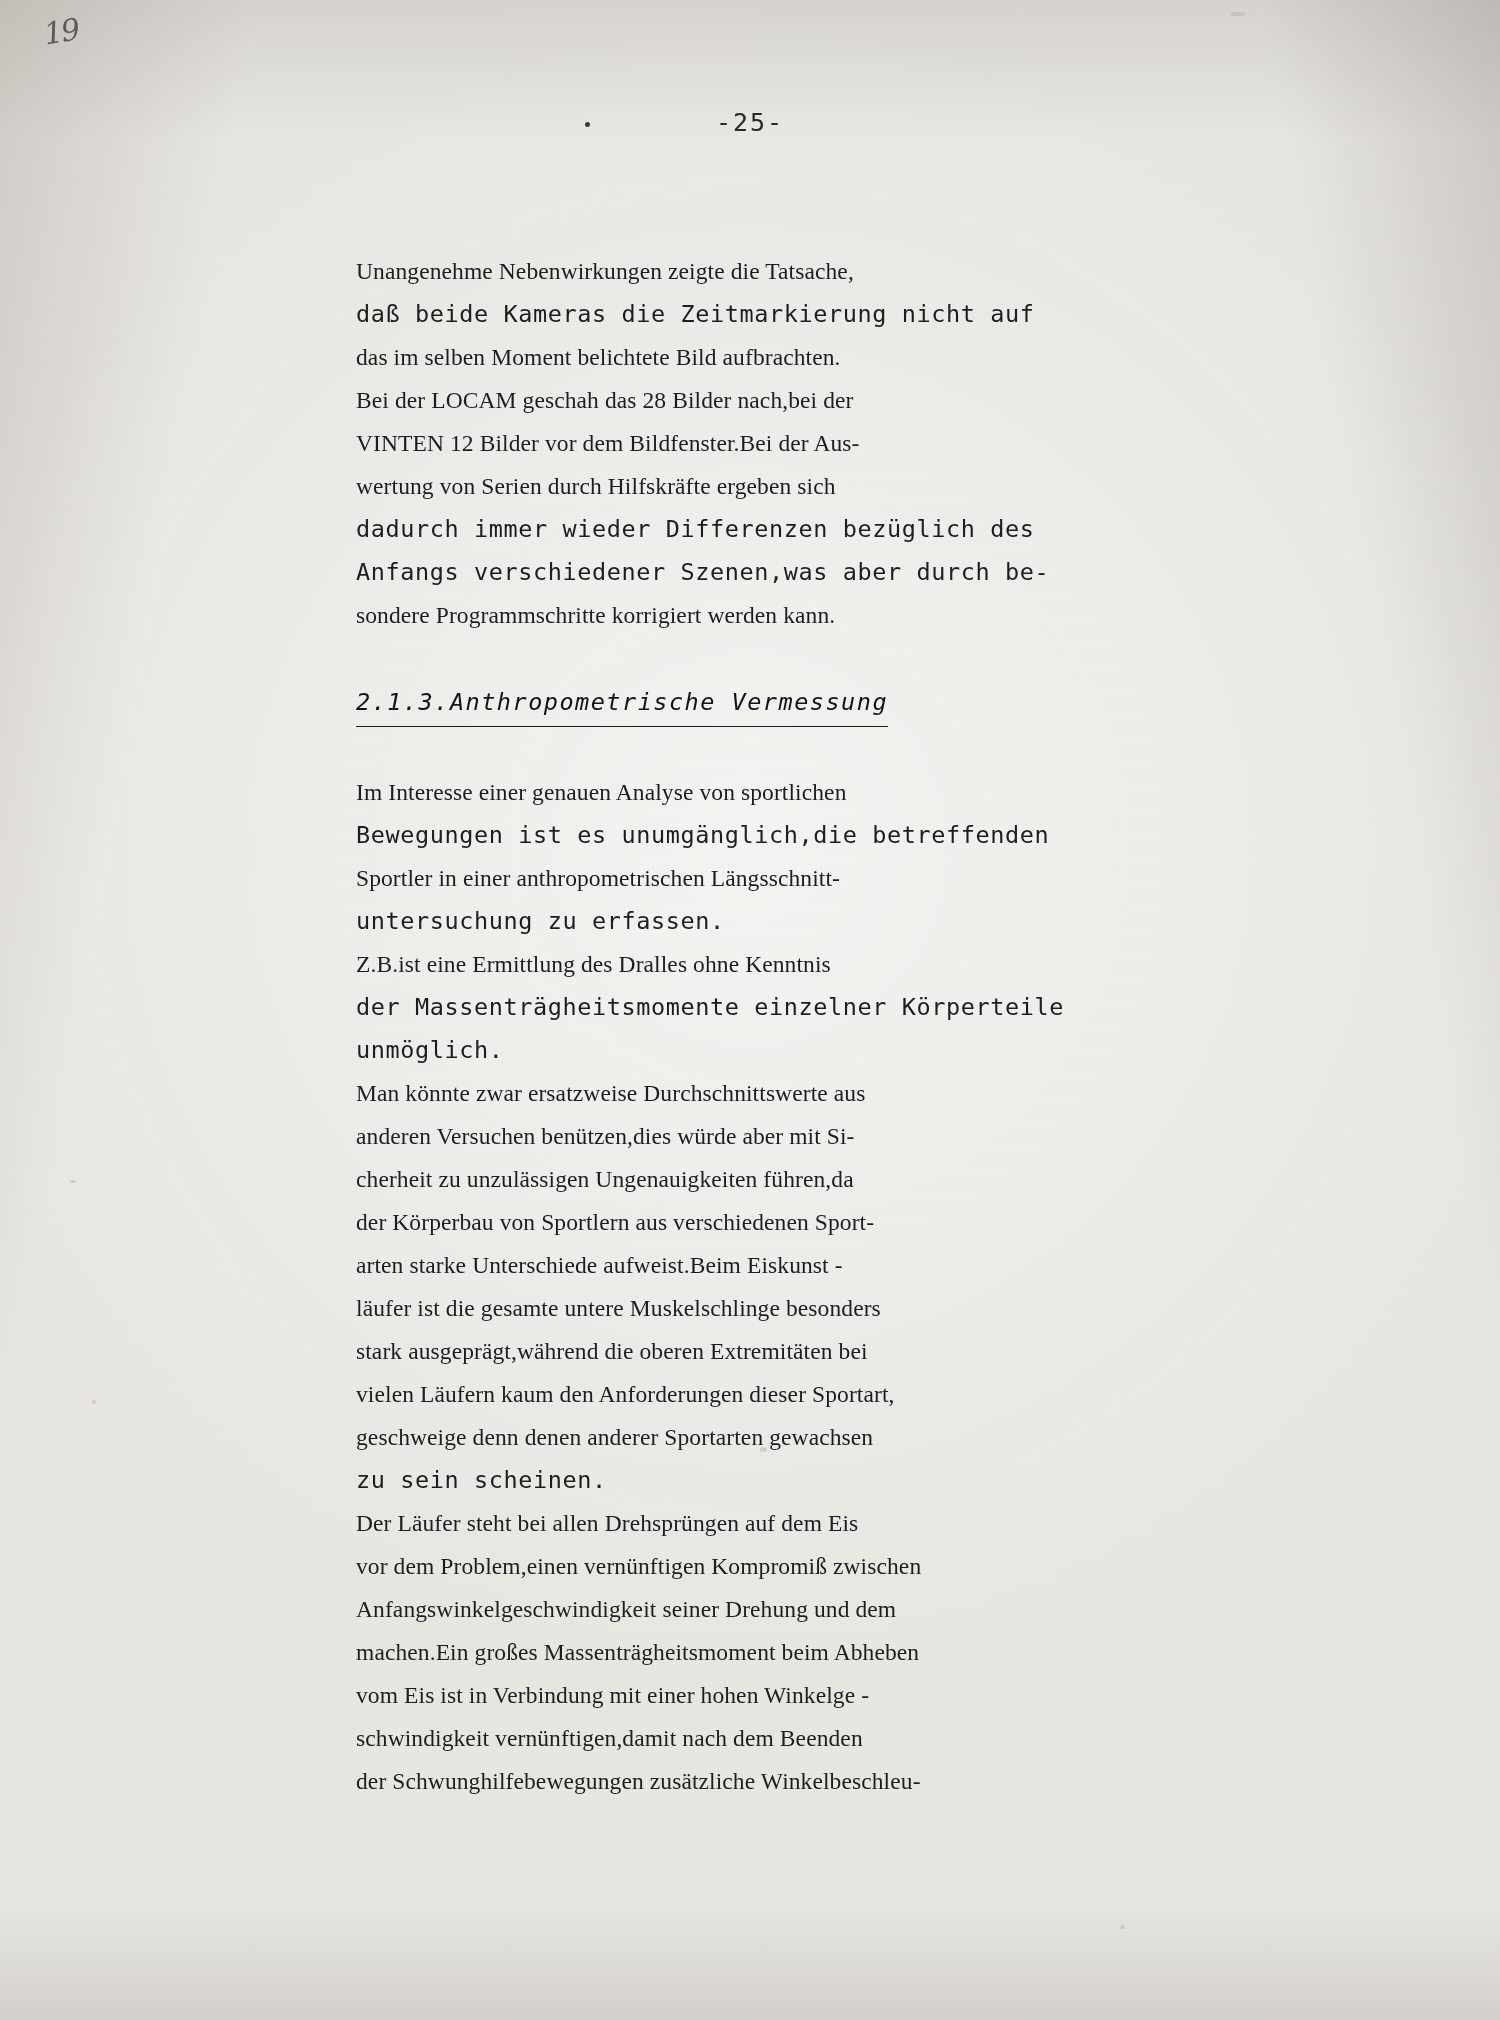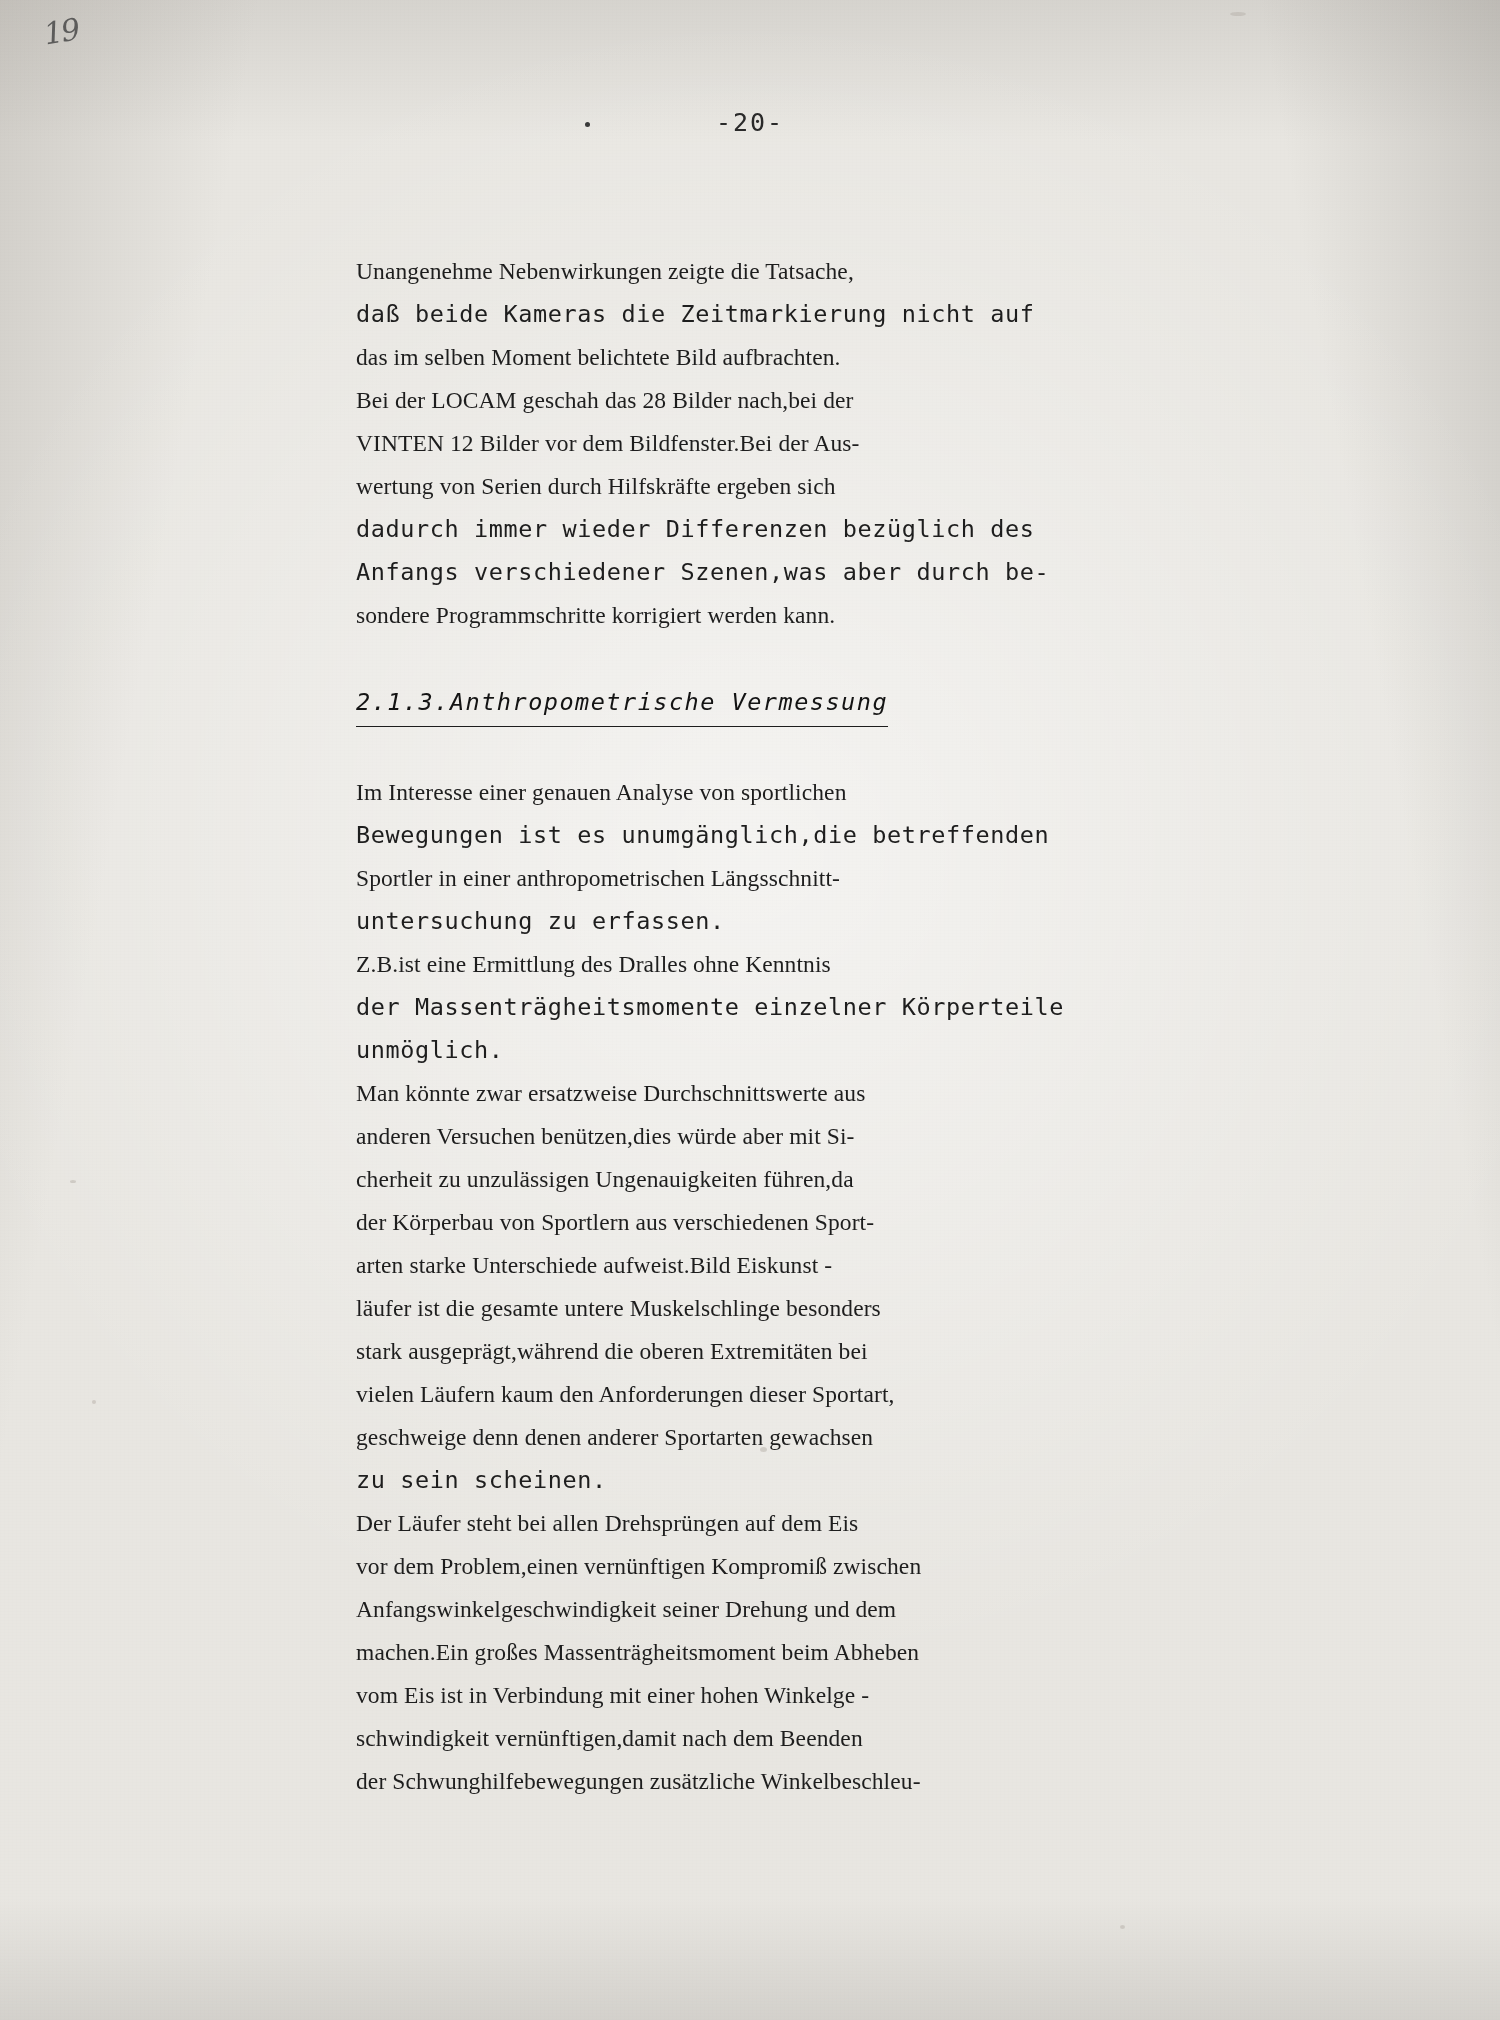--- a/index.html
+++ b/index.html
@@ -119,21 +119,21 @@
 </head>
 <body>
 
 <div class="page">
 
   <div class="paper-shade"></div>
 
   <div class="hand-mark">19</div>
 
   <div class="page-number">
-    <span>-20-</span>
+    <span>-25-</span>
     <span class="dot"></span>
   </div>
 
   <div class="body">
 
     <div class="para">
       <div class="line tight">Unangenehme Nebenwirkungen zeigte die Tatsache,</div>
       <div class="line">daß beide Kameras die Zeitmarkierung nicht auf</div>
       <div class="line tight">das im selben Moment belichtete Bild aufbrachten.</div>
       <div class="line tight">Bei der LOCAM geschah das 28 Bilder nach,bei der</div>
@@ -157,21 +157,21 @@
       <div class="line">Bewegungen ist es unumgänglich,die betreffenden</div>
       <div class="line tight">Sportler in einer anthropometrischen Längsschnitt-</div>
       <div class="line">untersuchung zu erfassen.</div>
       <div class="line tight">Z.B.ist eine Ermittlung des Dralles ohne Kenntnis</div>
       <div class="line">der Massenträgheitsmomente einzelner Körperteile</div>
       <div class="line">unmöglich.</div>
       <div class="line tight">Man könnte zwar ersatzweise Durchschnittswerte aus</div>
       <div class="line tight">anderen Versuchen benützen,dies würde aber mit Si-</div>
       <div class="line tight">cherheit zu unzulässigen Ungenauigkeiten führen,da</div>
       <div class="line tight">der Körperbau von Sportlern aus verschiedenen Sport-</div>
-      <div class="line tight">arten starke Unterschiede aufweist.Bild Eiskunst -</div>
+      <div class="line tight">arten starke Unterschiede aufweist.Beim Eiskunst -</div>
       <div class="line tight">läufer ist die gesamte untere Muskelschlinge besonders</div>
       <div class="line tight">stark ausgeprägt,während die oberen Extremitäten bei</div>
       <div class="line tight">vielen Läufern kaum den Anforderungen dieser Sportart,</div>
       <div class="line tight">geschweige denn denen anderer Sportarten gewachsen</div>
       <div class="line">zu sein scheinen.</div>
       <div class="line tight">Der Läufer steht bei allen Drehsprüngen auf dem Eis</div>
       <div class="line tight">vor dem Problem,einen vernünftigen Kompromiß zwischen</div>
       <div class="line tight">Anfangswinkelgeschwindigkeit seiner Drehung und dem</div>
       <div class="line tight">machen.Ein großes Massenträgheitsmoment beim Abheben</div>
       <div class="line tight">vom Eis ist in Verbindung mit einer hohen Winkelge -</div>

